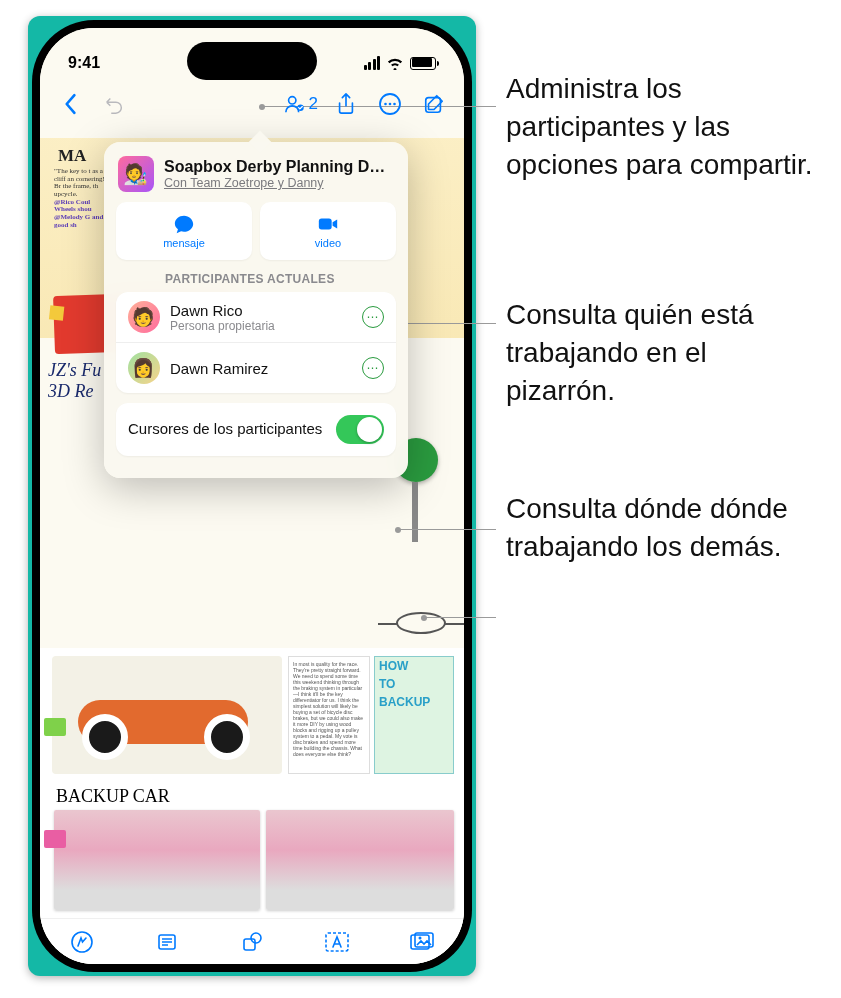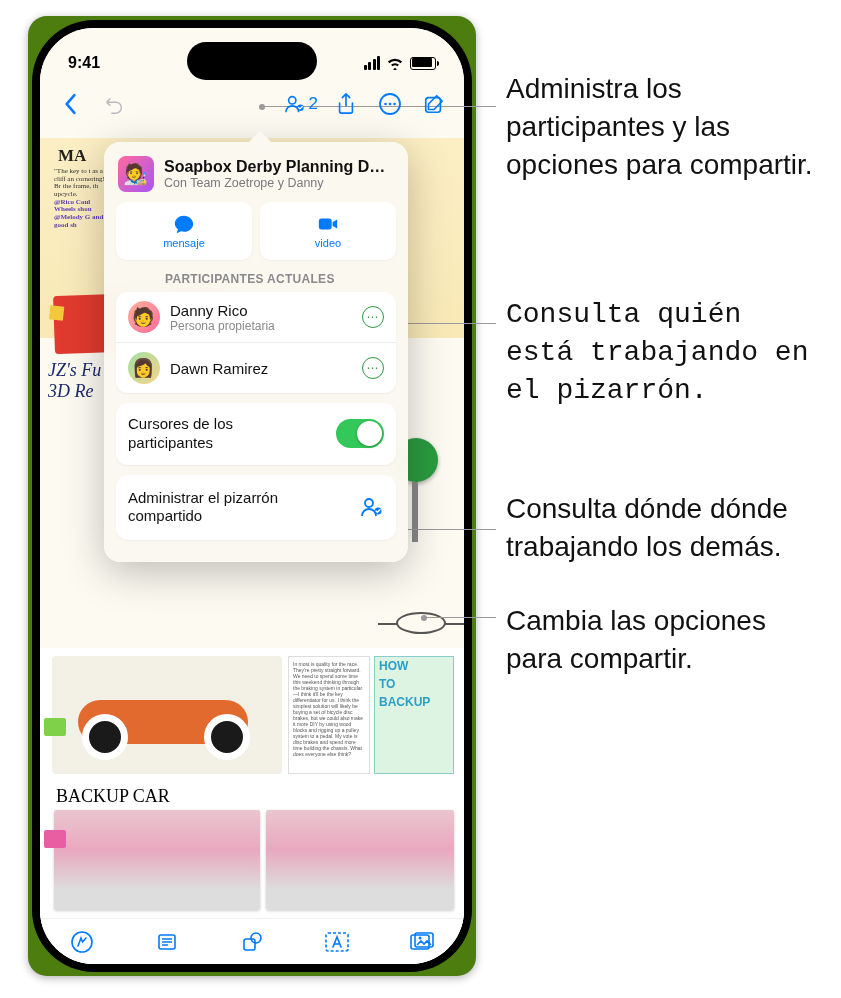--- a/index.html
+++ b/index.html
@@ -2,21 +2,21 @@
 <html><head>
 <meta charset="utf-8">
 <style>
   * { box-sizing: border-box; margin: 0; padding: 0; }
   html, body { width: 841px; height: 998px; font-family: -apple-system, Helvetica, Arial, sans-serif; background: #fff; }
   .stage { position: relative; width: 841px; height: 998px; }
 
   
   .phone {
     position: absolute; left: 28px; top: 16px; width: 448px; height: 960px;
-    border-radius: 19px; background: #4d7c0f; padding: 4px;
+    border-radius: 12px; background: #14b8a6; padding: 4px;
     box-shadow: 0 2px 8px rgba(0,0,0,.3);
   }
   .phone-inner {
     width: 100%; height: 100%; border-radius: 62px; background: #000; padding: 8px;
   }
   .screen {
     position: relative; width: 100%; height: 100%; border-radius: 54px; overflow: hidden;
     background: #f7f5ee;
   }
   .side-btn { position: absolute; background: #2b2233; border-radius: 3px; }
@@ -81,35 +81,35 @@
   
   .bottombar { position:absolute; left:0; right:0; bottom:0; height:46px; background:#fff; display:flex; justify-content:space-around; align-items:center; border-top:1px solid rgba(0,0,0,.06); z-index:30;}
   .bottombar .bb { width:28px; height:28px; color:#007aff; display:flex; align-items:center; justify-content:center;}
 
   
   .popover { position:absolute; left:64px; top:114px; width:304px; background: rgba(250,248,240,.98); border-radius:16px; box-shadow:0 10px 40px rgba(0,0,0,.25); z-index:60; padding:12px; backdrop-filter: blur(10px);}
   .pop-arrow { position:absolute; top:-8px; left:148px; width:16px; height:16px; background:rgba(250,248,240,.98); transform:rotate(45deg); }
   .pop-head { display:flex; gap:10px; align-items:center; padding:2px 2px 10px; }
   .pop-ava { width:36px; height:36px; border-radius:8px; background:linear-gradient(135deg,#ff6b9d,#a855f7); display:flex;align-items:center;justify-content:center;font-size:20px;}
   .pop-title { font-size:16px; font-weight:700; color:#111; white-space:nowrap; overflow:hidden; text-overflow:ellipsis; max-width:224px;}
-  .pop-sub { font-size:12.5px; color:#7a7a7e; }
+  .pop-sub { font-size:12.5px; color:#7a7a7e;text-decoration:underline; }
   .comm-row { display:flex; gap:8px; margin-bottom:12px;justify-content:flex-end;}
   .comm { flex:1; background:#fff; border-radius:10px; height:58px; display:flex; flex-direction:column; align-items:center; justify-content:center; gap:2px; box-shadow:0 1px 2px rgba(0,0,0,.05);}
   .comm svg{width:22px;height:22px;color:#007aff;}
   .comm span{font-size:11px;color:#007aff;}
   .sect-head { font-size:12px; font-weight:600; color:#8a8a8e; letter-spacing:.3px; text-transform:uppercase; padding:0 4px 6px;margin-left:45px;}
   .card { background:#fff; border-radius:12px; box-shadow:0 1px 2px rgba(0,0,0,.05); margin-bottom:10px;}
   .prow { display:flex; align-items:center; gap:10px; padding:9px 12px;}
   .prow + .prow { border-top:1px solid #eee;}
   .pava { width:32px; height:32px; border-radius:50%; display:flex;align-items:center;justify-content:center; font-size:18px;}
   .pava.a1{background:linear-gradient(135deg,#ffb199,#ff6b9d);} .pava.a2{background:linear-gradient(135deg,#a0e0a0,#f7d38a);}
   .pname { font-size:15px; color:#111;}
   .prole { font-size:12px; color:#8a8a8e;}
   .pmore { margin-left:auto; width:22px;height:22px;border:1.6px solid #2a9b3f; border-radius:50%; color:#2a9b3f; display:flex;align-items:center;justify-content:center; font-size:12px; letter-spacing:1px;}
-  .togrow { display:flex; align-items:center; padding:12px 12px; gap:21px;}
+  .togrow { display:flex; align-items:center; padding:12px 12px; gap:12px;}
   .togrow .lbl{ font-size:15px; color:#111; line-height:1.25; flex:1;}
   .switch { width:48px; height:29px; background:#34c759; border-radius:15px; position:relative;}
   .switch i{position:absolute; right:2px; top:2px; width:25px; height:25px; background:#fff; border-radius:50%; box-shadow:0 1px 3px rgba(0,0,0,.3);}
   .mgrrow { display:flex; align-items:center; padding:14px 12px; gap:10px;}
   .mgrrow .lbl{font-size:15px;color:#111;flex:1;line-height:1.25;}
   .mgrico { width:24px;height:24px;color:#007aff;}
 
   
   .callout { position:absolute; font-size:28px; line-height:1.35; color:#111; width:310px;}
   .lead { position:absolute; height:1px; background:#9a9a9a;}
@@ -247,54 +247,41 @@
                   <path fill="currentColor" d="M17 10l5-3v10l-5-3z"></path>
                 </svg>
             <span>video</span>
           </div>
         </div>
         <div class="sect-head">PARTICIPANTES ACTUALES</div>
         <div class="card">
           <div class="prow">
             <div class="pava a1">🧑</div>
             <div>
-              <div class="pname">Danny Rico</div>
+              <div class="pname">Dawn Rico</div>
               <div class="prole">Persona propietaria</div>
             </div>
             <div class="pmore">⋯</div>
           </div>
           <div class="prow">
             <div class="pava a2">👩</div>
             <div>
               <div class="pname">Dawn Ramirez</div>
             </div>
             <div class="pmore">⋯</div>
           </div>
         </div>
         <div class="card">
           <div class="togrow">
             <div class="lbl">Cursores de los participantes</div>
             <div class="switch">
                   <i></i>
                 </div>
           </div>
         </div>
-        <div class="card">
-          <div class="mgrrow">
-            <div class="lbl">Administrar el pizarrón compartido</div>
-            <div class="mgrico">
-              <svg viewBox="0 0 24 24">
-                    <circle cx="9" cy="8" r="4" fill="none" stroke="#007aff" stroke-width="1.8"></circle>
-                    <path d="M2 21c0-4 3-7 7-7s7 3 7 7" fill="none" stroke="#007aff" stroke-width="1.8"></path>
-                    <circle cx="18" cy="16" r="3.5" fill="#007aff"></circle>
-                    <path d="M16 16l1.3 1.3L20 14.8" stroke="#fff" stroke-width="1.4" fill="none" stroke-linecap="round"></path>
-                  </svg>
-            </div>
-          </div>
-        </div>
       </div>
 
       <div class="bottombar">
         <div class="bb">
               <svg width="24" height="24" viewBox="0 0 24 24">
                 <circle cx="12" cy="12" r="10" fill="none" stroke="#007aff" stroke-width="1.6"></circle>
                 <path d="M8 16l3-8 1.5 4L16 8" fill="none" stroke="#007aff" stroke-width="1.6" stroke-linecap="round"></path>
               </svg>
             </div>
         <div class="bb">
@@ -328,21 +315,20 @@
       </div>
 
     </div>
   </div>
 </div>
 
 <div class="lead" style="left:262px; top:106px; width:234px;"></div>
 <div class="callout" style="left:506px; top:70px;">Administra los participantes y las opciones para compartir.</div>
 
 <div class="lead" style="left:304px; top:323px; width:192px;"></div>
-<div class="callout" style="left:506px; top:296px;font-family:Liberation Mono, monospace;">Consulta quién está trabajando en el pizarrón.</div>
+<div class="callout" style="left:506px; top:296px;">Consulta quién está trabajando en el pizarrón.</div>
 
 <div class="lead" style="left:398px; top:529px; width:98px;"></div>
 <div class="callout" style="left:506px; top:490px;">Consulta dónde dónde trabajando los demás.</div>
 
 <div class="lead" style="left:424px; top:617px; width:72px;"></div>
-<div class="callout" style="left:506px; top:602px;">Cambia las opciones para compartir.</div>
 
 </div>
 
 </body></html>

